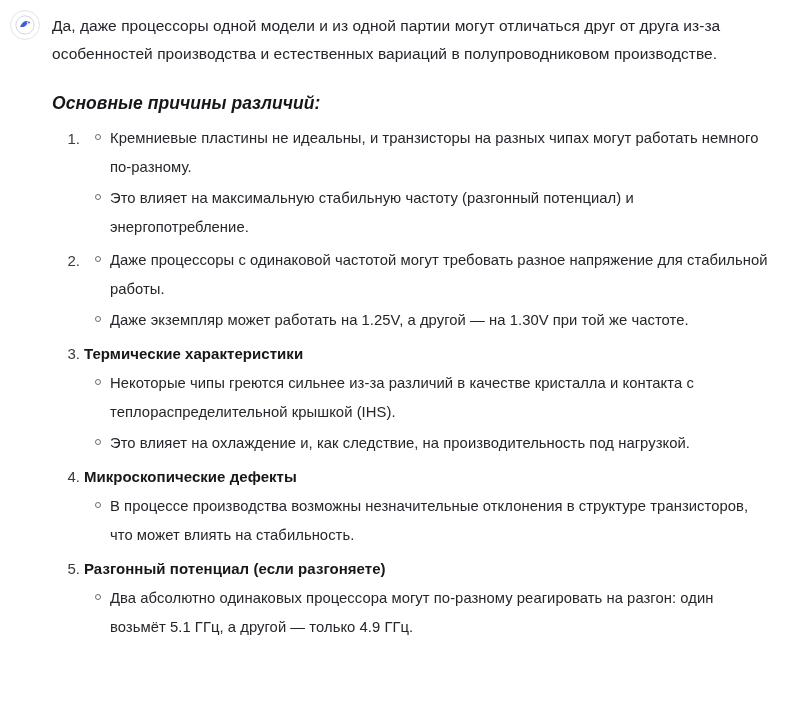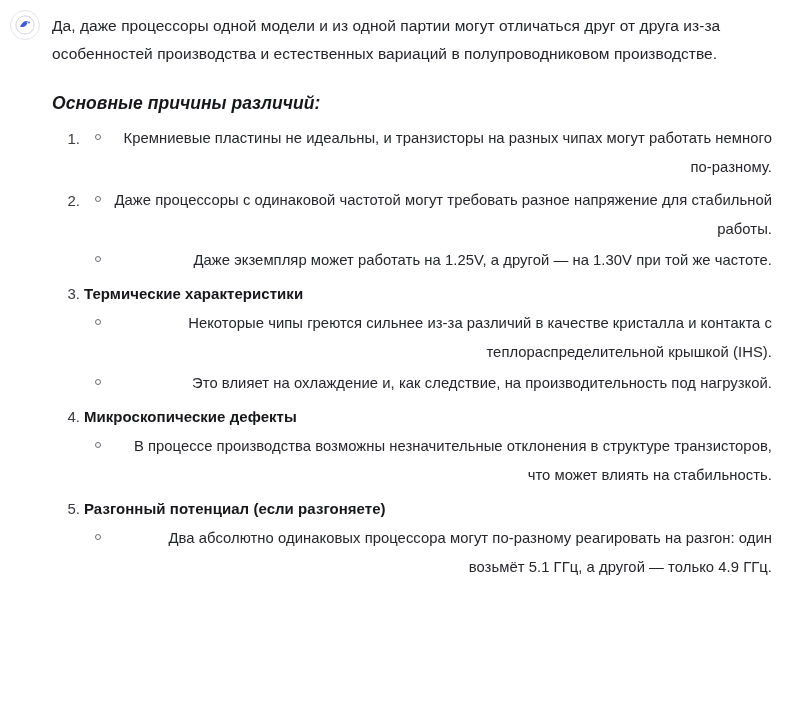--- a/index.html
+++ b/index.html
@@ -83,21 +83,20 @@
     line-height: 30px;
     font-weight: bold;
     color: #16171a;
     letter-spacing: 0.05px;
   }
 
   ul.sublist {
     margin: 0 0 4px 0;
     padding: 0 0 0 26px;
     list-style: none;
-    text-align: right;
   }
   ul.sublist > li.sub-item {
     position: relative;
     font-size: 14.8px;
     line-height: 29px;
     color: #25262b;
     margin: 0 14px 2px 0;
     letter-spacing: 0.05px;
   }
   ul.sublist > li.sub-item > .bullet {
@@ -132,20 +131,24 @@
 
   <ol class="outline">
 
     <li class="outline-item">
       <span class="num">1.</span>
       <ul class="sublist">
         <li class="sub-item">
           <span class="bullet"></span>
           <span class="sub-text">Кремниевые пластины не идеальны, и транзисторы на разных чипах могут работать немного по-разному.</span>
         </li>
+        <li class="sub-item">
+          <span class="bullet"></span>
+          <span class="sub-text">Это влияет на максимальную стабильную частоту (разгонный потенциал) и энергопотребление.</span>
+        </li>
       </ul>
     </li>
 
     <li class="outline-item">
       <span class="num">2.</span>
       <ul class="sublist">
         <li class="sub-item">
           <span class="bullet"></span>
           <span class="sub-text">Даже процессоры с одинаковой частотой могут требовать разное напряжение для стабильной работы.</span>
         </li>

